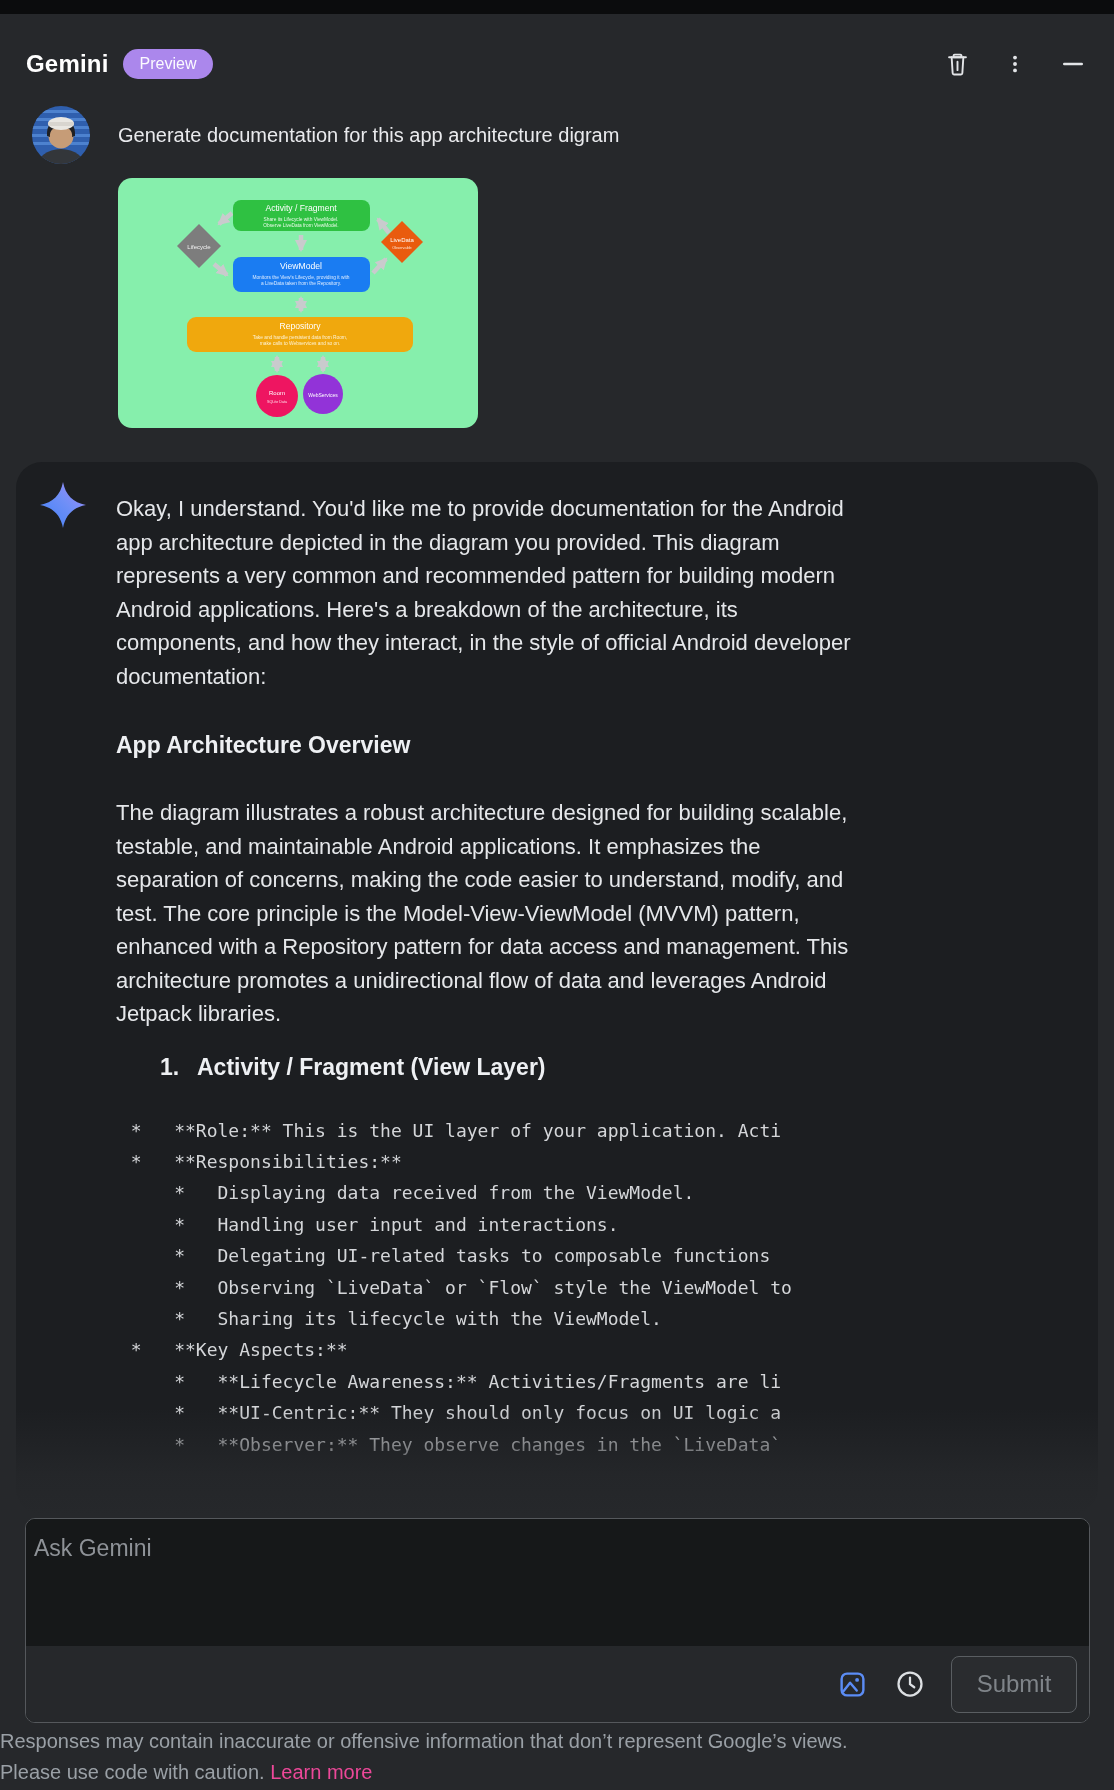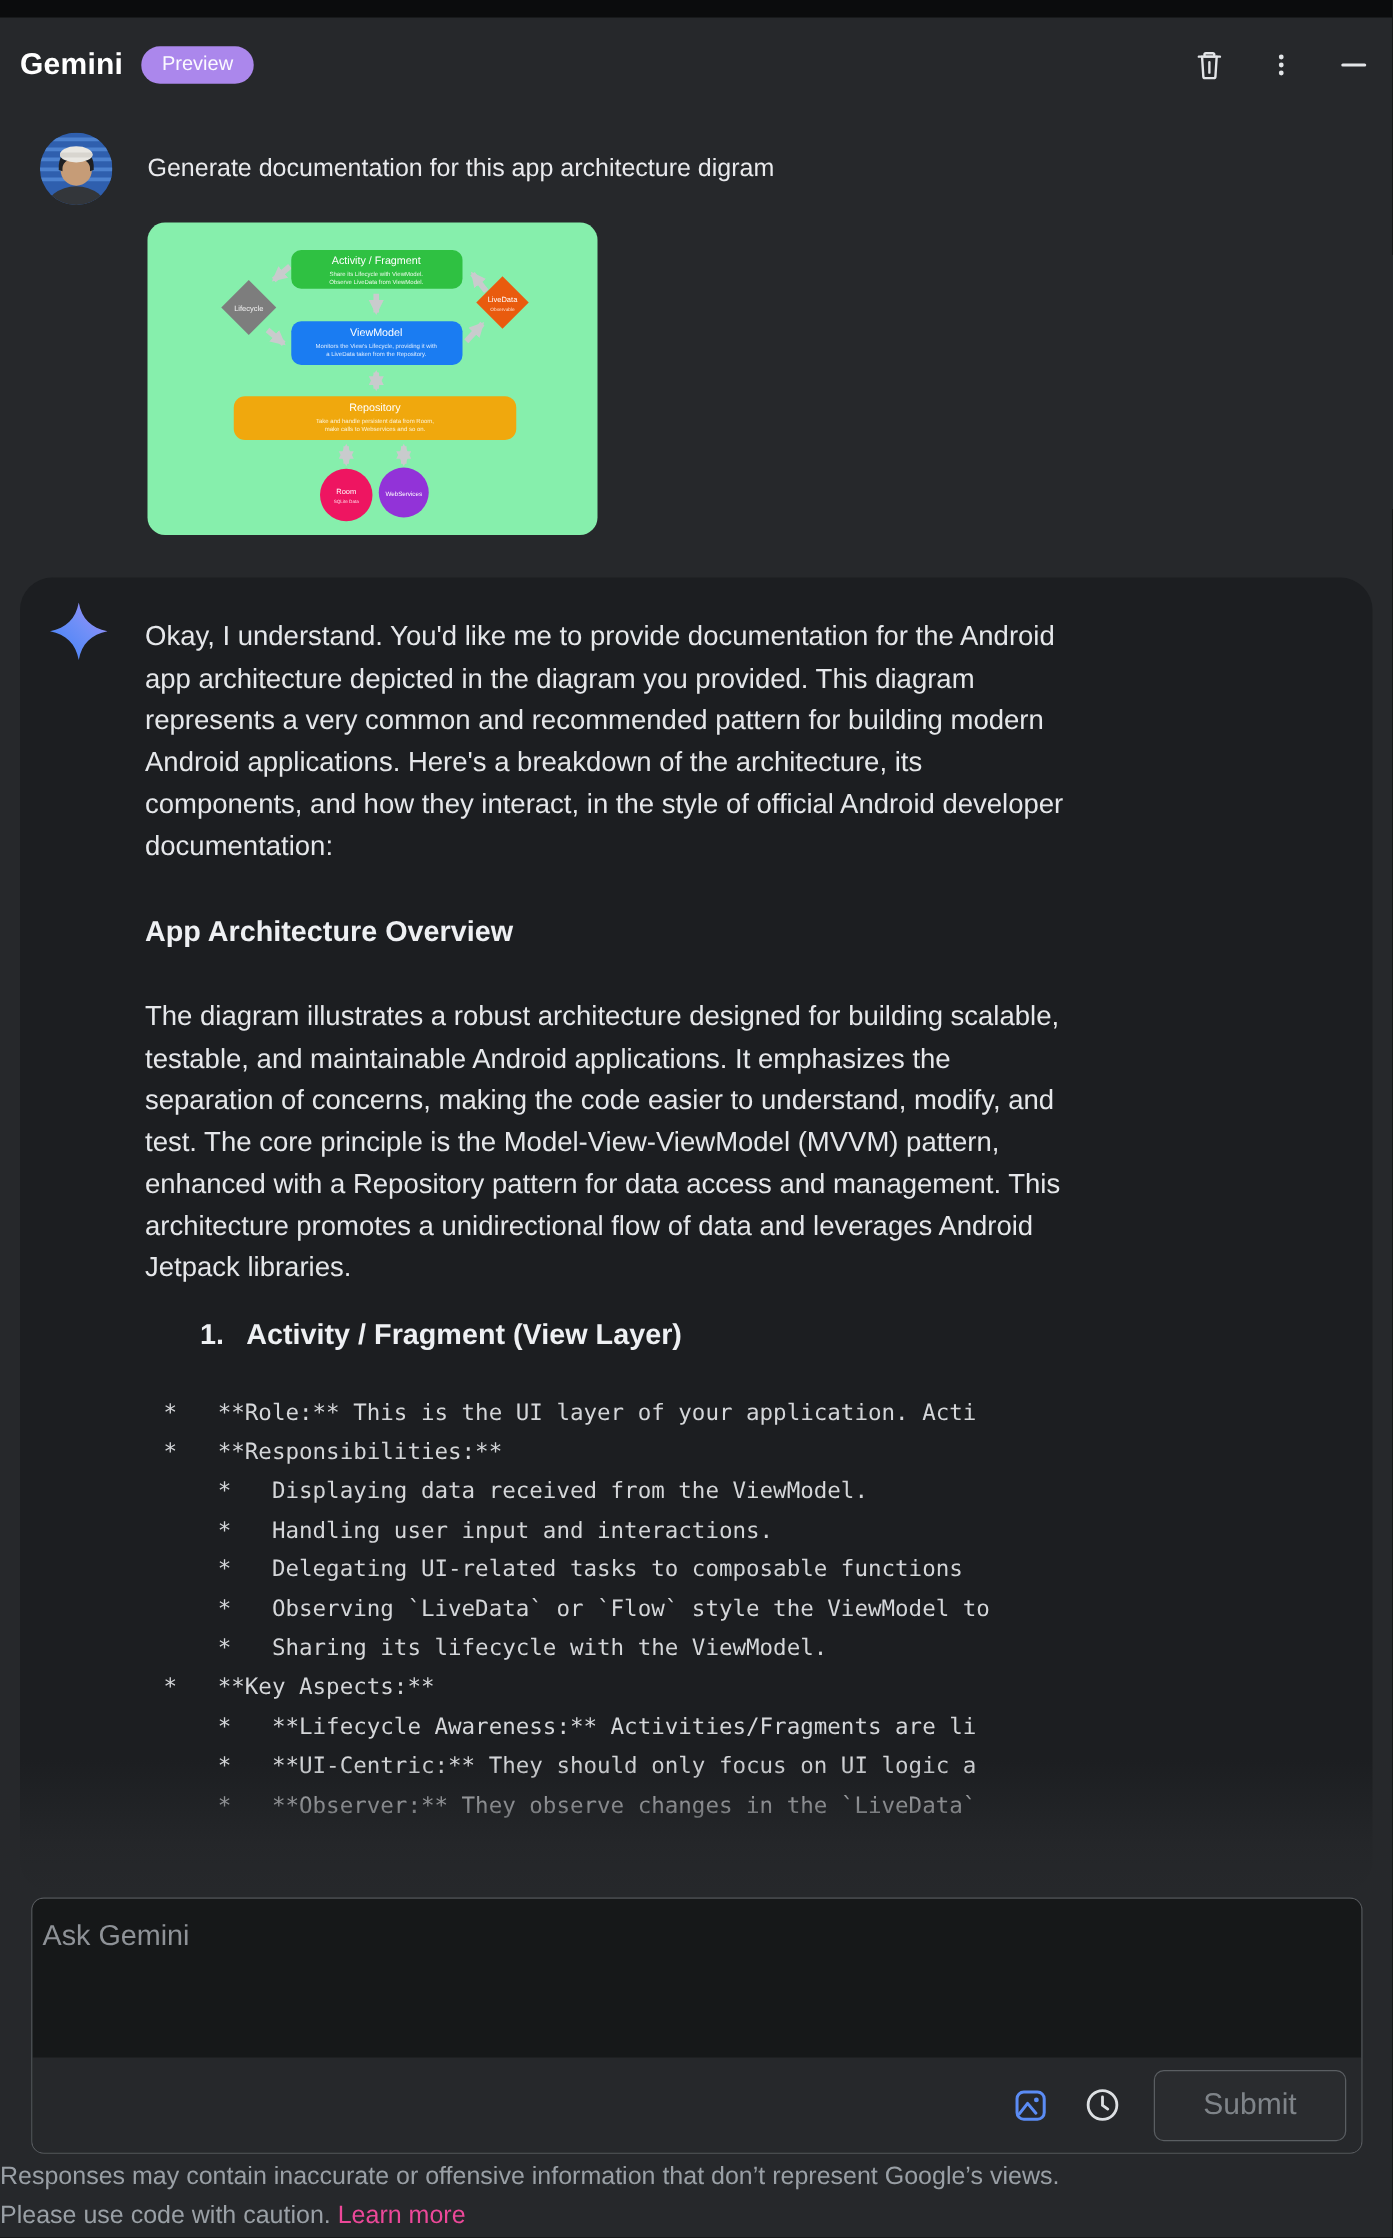--- a/index.html
+++ b/index.html
@@ -4,21 +4,21 @@
 <style>
   * { margin:0; padding:0; box-sizing:border-box; }
   html,body { background:#101113; }
   body { font-family:"Liberation Sans", sans-serif; }
   .stage { position:relative; width:1114px; height:1790px; background:#26282b; overflow:hidden; margin:0 auto; }
 
   
   .top-strip { position:absolute; left:0; top:0; width:1114px; height:14px; background:#0b0c0d; }
 
   
-  .header { position:absolute; left:0; top:18px; width:1114px; height:68px; display:flex; align-items:center; padding:0 16px; }
+  .header { position:absolute; left:0; top:30px; width:1114px; height:68px; display:flex; align-items:center; padding:0 26px; }
   .app-title { font-size:24px; font-weight:700; color:#ffffff; letter-spacing:.2px; }
   .badge { margin-left:14px; background:#ab87ec; color:#fbfaff; font-size:16px; padding:6px 17px; border-radius:17px; }
   .header-spacer { flex:1; }
   .hicon { width:30px; height:30px; display:flex; align-items:center; justify-content:center; cursor:pointer; }
   .hicon + .hicon { margin-left:28px; }
 
   
   .user-row { position:absolute; left:32px; top:106px; width:1050px; display:flex; align-items:center; }
   .avatar { width:58px; height:58px; border-radius:50%; overflow:hidden; flex:0 0 58px; }
   .user-text { margin-left:28px; font-size:20px; color:#e9eaed; }
@@ -41,21 +41,21 @@
   .code-line { font-family:"DejaVu Sans Mono", monospace; font-size:18px; line-height:31.4px; color:#d4d6d9; white-space:pre; }
   .fade-out { position:absolute; left:0; top:1408px; width:1114px; height:108px; background:linear-gradient(to bottom, rgba(38,40,43,0) 0%, rgba(38,40,43,.82) 62%, #26282b 100%); pointer-events:none; }
 
   
   .composer { position:absolute; left:25px; top:1518px; width:1065px; height:205px; border:1.5px solid #55585c; border-radius:10px; overflow:hidden; background:#161819; }
   .composer textarea { display:block; width:100%; height:127px; background:#161819; border:none; outline:none; resize:none; padding:16px 8px; font-family:"Liberation Sans", sans-serif; font-size:23px; color:#e9eaed; }
   .composer textarea::placeholder { color:#8e9297; }
   .composer-bar { height:76px; background:#26282b; display:flex; align-items:center; justify-content:flex-end; padding:0 12px 0 20px; }
   .cicon { width:34px; height:34px; display:flex; align-items:center; justify-content:center; cursor:pointer; }
   .cicon + .cicon { margin-left:24px; }
-  .submit-btn { margin-left:24px; width:154px; height:57px; border:1.5px solid #5a5e62; border-radius:8px; background:rgba(255,255,255,.02); color:#7f8489; font-size:24px; font-family:"Liberation Sans", sans-serif; cursor:pointer; }
+  .submit-btn { margin-left:24px; width:126px; height:57px; border:1.5px solid #5a5e62; border-radius:8px; background:rgba(255,255,255,.02); color:#7f8489; font-size:24px; font-family:"Liberation Sans", sans-serif; cursor:pointer; }
 
   
   .footer { position:absolute; left:0; top:1726px; width:1114px; text-align:left; color:#9aa0a6; font-size:20px; line-height:31px; }
   .footer a { color:#ec4899; text-decoration:none; cursor:pointer; }
 </style>
 </head>
 <body>
 
 <div class="stage">
 

